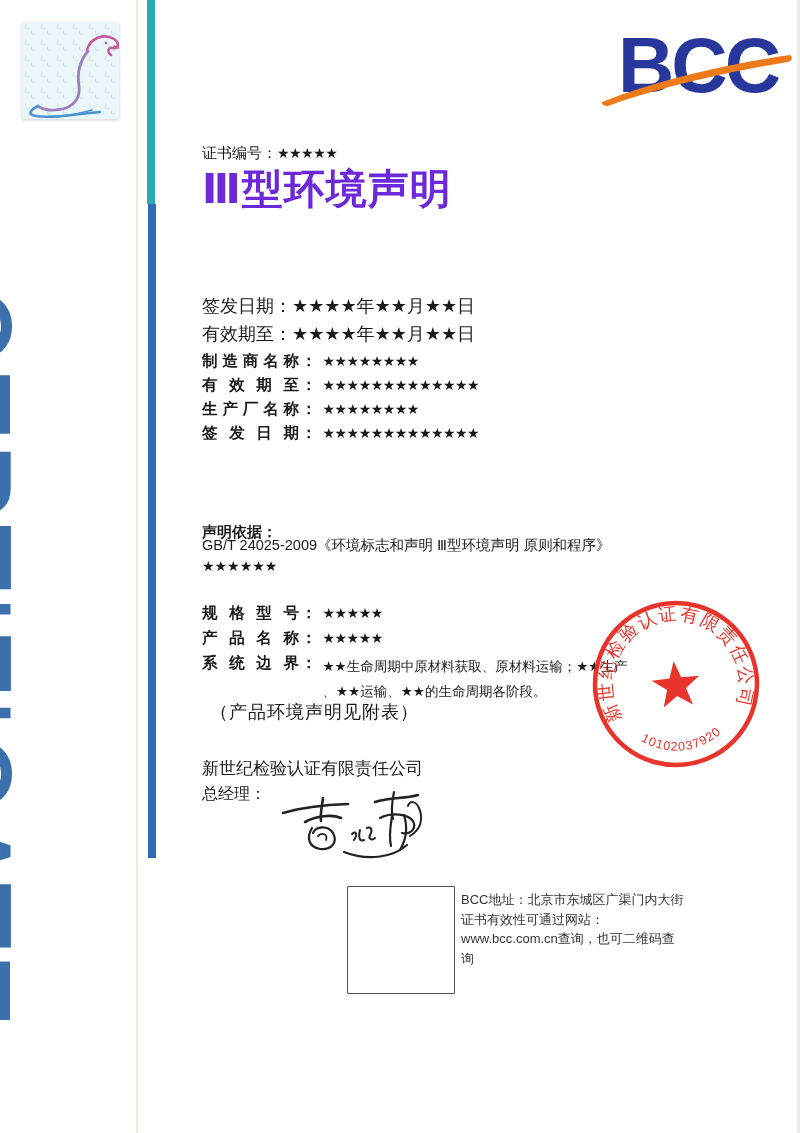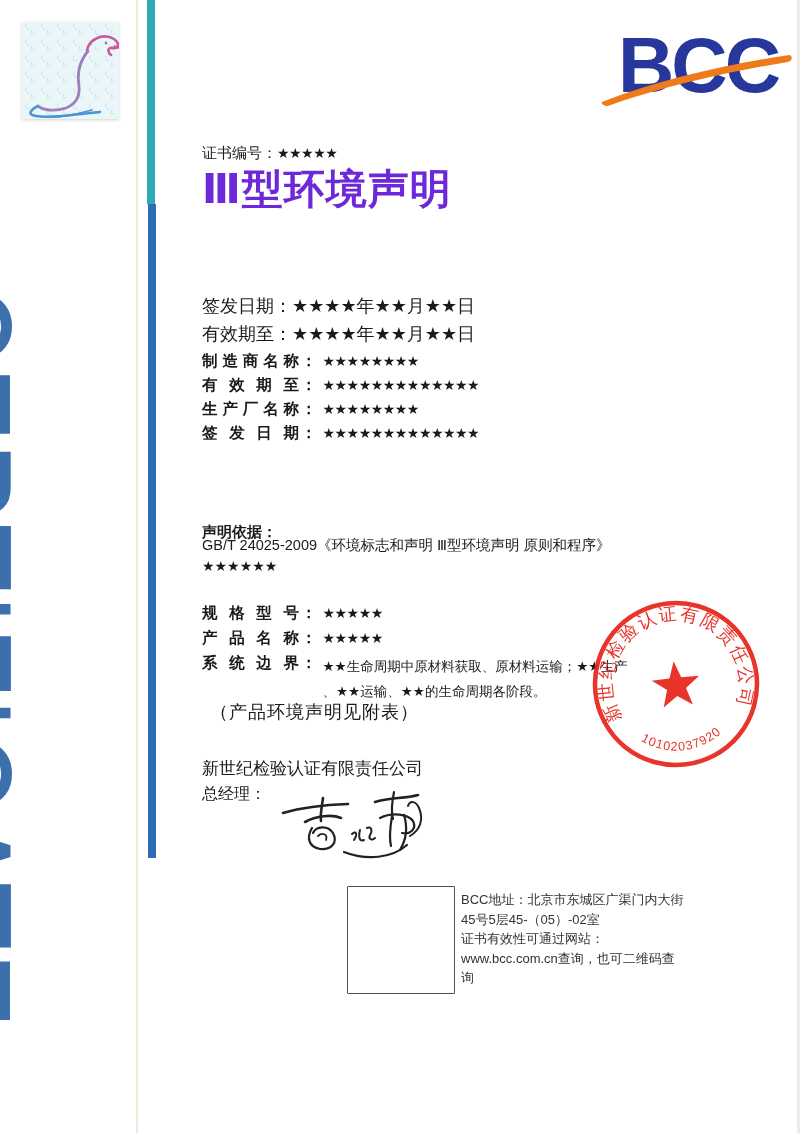--- a/index.html
+++ b/index.html
@@ -152,19 +152,18 @@
       <textPath href="#sealTopArc" startOffset="50%" text-anchor="middle">新世纪检验认证有限责任公司</textPath>
     </text>
     <text font-size="12.5" fill="#e7251c" letter-spacing="1" font-family="Liberation Sans, DejaVu Sans, sans-serif">
       <textPath href="#sealBotArc" startOffset="50%" text-anchor="middle">1101020379202</textPath>
     </text>
   </svg>
 
   <div class="qrbox"></div>
   <div class="footer">
     <div>BCC地址：北京市东城区广渠门内大街</div>
-    <div>45号5层45-（05）-02室</div>
     <div>证书有效性可通过网站：</div>
     <div>www.bcc.com.cn查询，也可二维码查</div>
     <div>询</div>
   </div>
 
 </div>
 
 </body></html>

